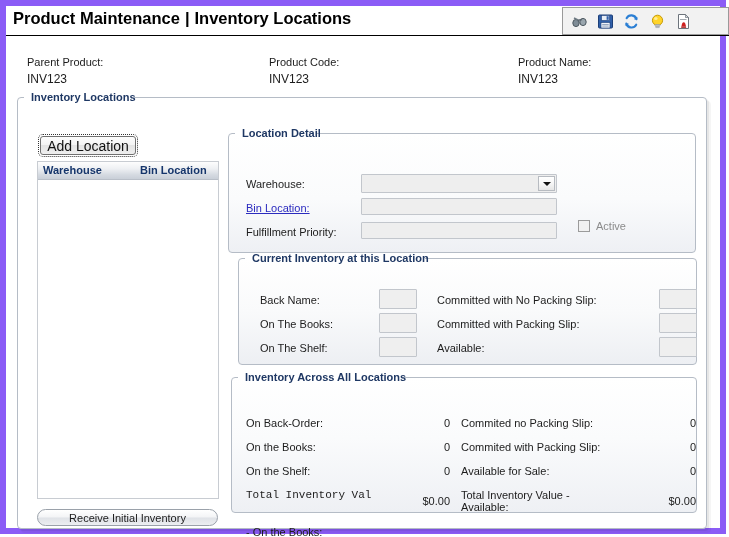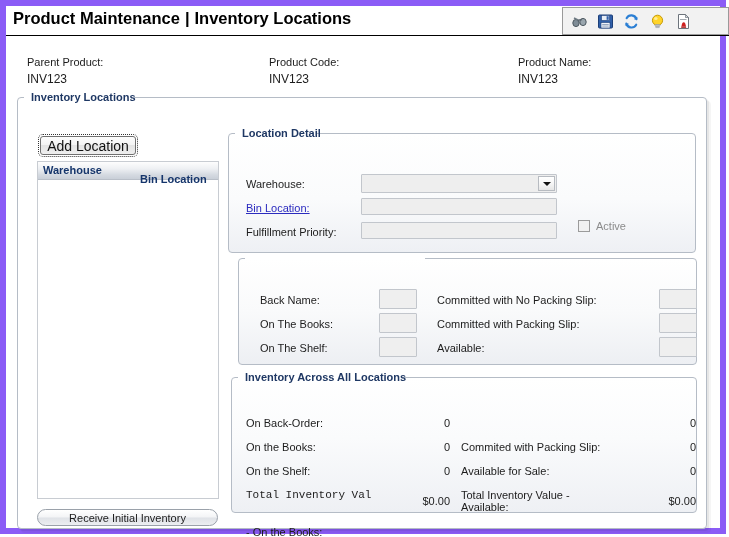--- a/index.html
+++ b/index.html
@@ -178,21 +178,21 @@
     position: absolute;
     left: 5px;
     top: 2px;
     font-size: 11px;
     font-weight: bold;
     color: #15356b;
   }
   #location-list-header .col-bin {
     position: absolute;
     left: 102px;
-    top: 11px;
+    top: 2px;
     font-size: 11px;
     font-weight: bold;
     color: #15356b;
     text-align: right;
   }
   #location-list-body {
     height: 318px;
     background: #ffffff;
   }
 
@@ -459,20 +459,21 @@
   <div class="detail-label" style="left:240px; top:220px;">Fulfillment Priority:</div>
   <div class="txt-disabled" id="fulfillment-priority-input"></div>
 
   <div id="active-checkbox-wrap">
     <span id="active-checkbox"></span>
     <span id="active-checkbox-label">Active</span>
   </div>
 
   <div class="groupbox" id="gb-current-inventory">
     <div class="gb-title-mask" style="width:180px;"></div>
+    <div class="gb-title">Current Inventory at this Location</div>
   </div>
 
   <div class="ci-label" style="left:254px; top:288px;">Back Name:</div>
   <div class="ci-box" style="left:373px; top:283px;"></div>
 
   <div class="ci-label" style="left:254px; top:312px;">On The Books:</div>
   <div class="ci-box" style="left:373px; top:307px;"></div>
 
   <div class="ci-label" style="left:254px; top:336px;">On The Shelf:</div>
   <div class="ci-box" style="left:373px; top:331px;"></div>
@@ -497,20 +498,21 @@
   <div class="al-label" style="left:240px; top:435px;">On the Books:</div>
   <div class="al-value" style="left:404px; top:435px; width:40px;">0</div>
 
   <div class="al-label" style="left:240px; top:459px;">On the Shelf:</div>
   <div class="al-value" style="left:404px; top:459px; width:40px;">0</div>
 
   <div class="al-label clip-row" style="left:240px; top:483px; width:125px; height:11px;">Total Inventory Value</div>
   <div class="al-label" style="left:240px; top:495px;margin-top:25px;">- On the Books:</div>
   <div class="al-value" style="left:394px; top:489px; width:50px;">$0.00</div>
 
+  <div class="al-label" style="left:455px; top:411px;">Commited no Packing Slip:</div>
   <div class="al-value" style="left:650px; top:411px; width:40px;">0</div>
 
   <div class="al-label" style="left:455px; top:435px;">Commited with Packing Slip:</div>
   <div class="al-value" style="left:650px; top:435px; width:40px;">0</div>
 
   <div class="al-label" style="left:455px; top:459px;">Available for Sale:</div>
   <div class="al-value" style="left:650px; top:459px; width:40px;">0</div>
 
   <div class="al-label" style="left:455px; top:483px;">Total Inventory Value -</div>
   <div class="al-label" style="left:455px; top:495px;">Available:</div>

